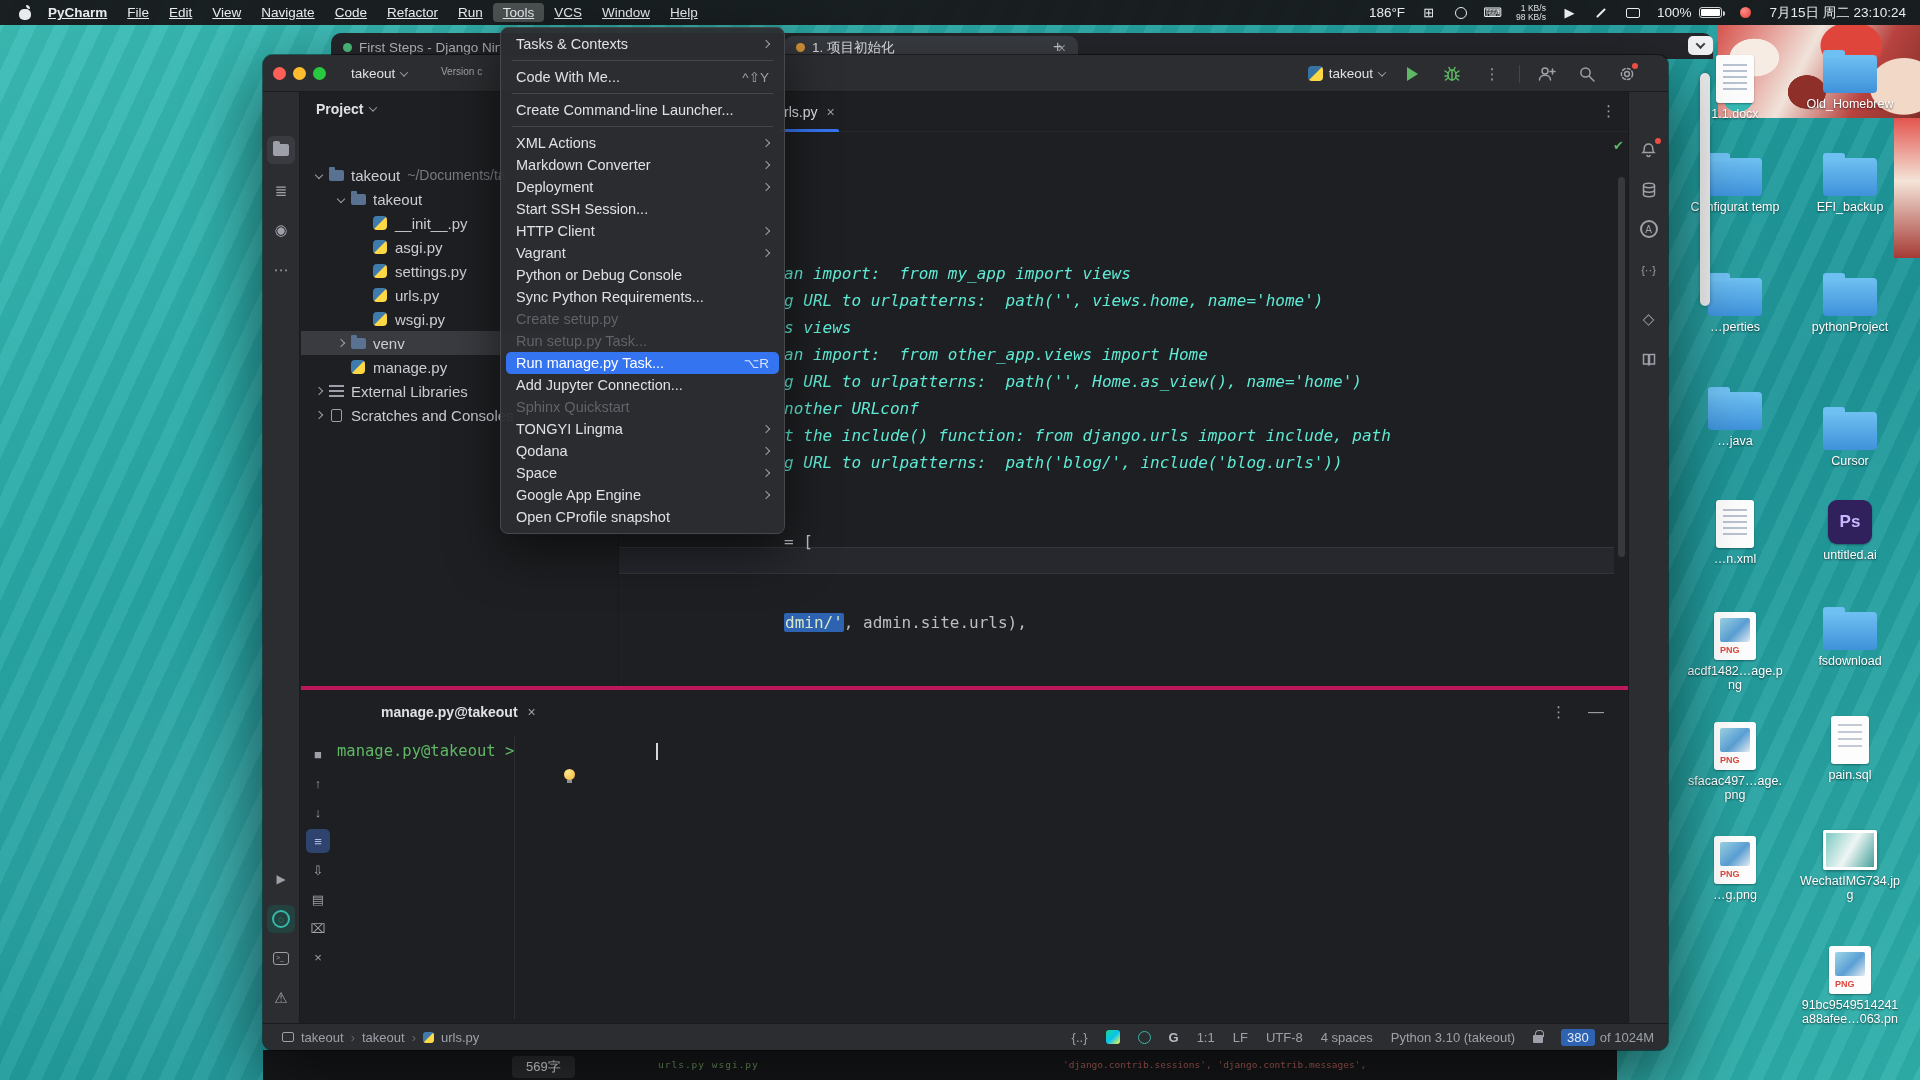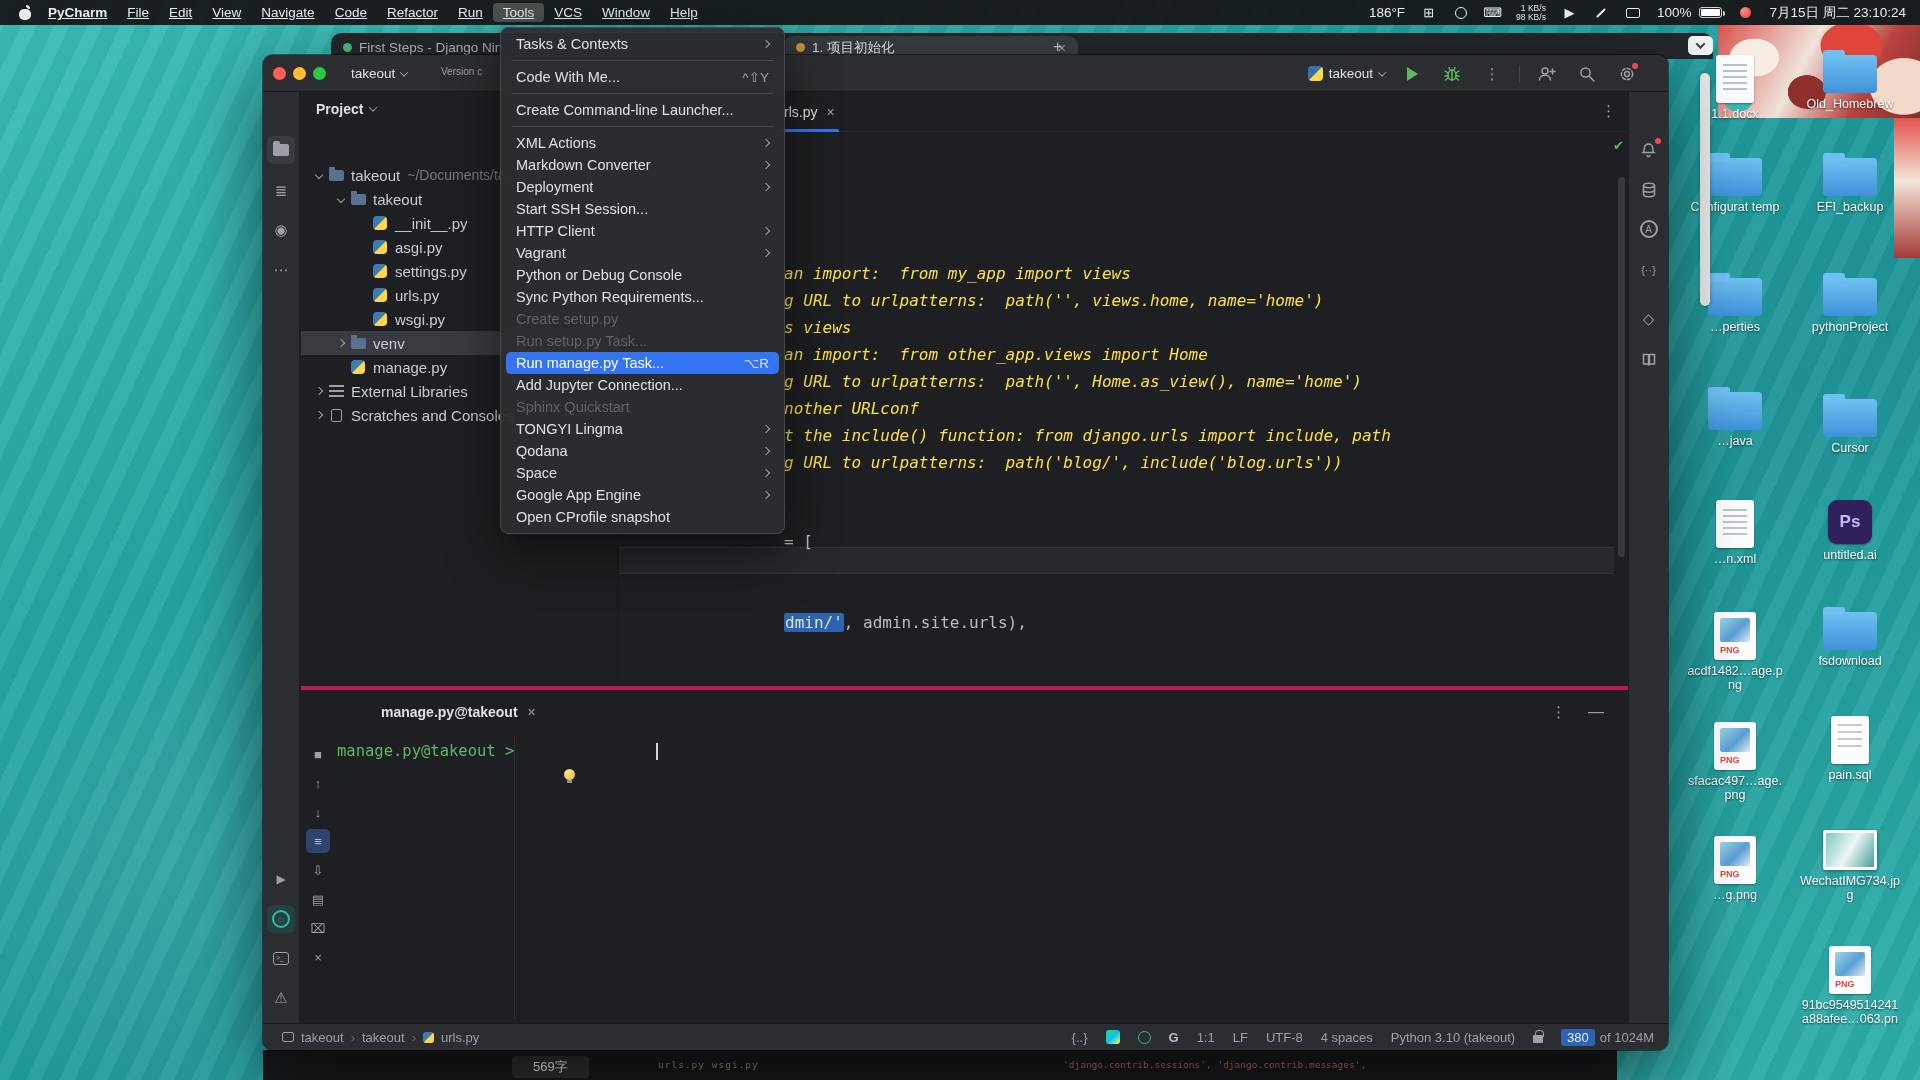--- a/index.html
+++ b/index.html
@@ -79,21 +79,21 @@
   .di-ai::after { content:"Ps"; position:absolute; left:0; right:0; top:12px; color:#c9b8ff; font-size:17px; font-weight:bold; }
   .di-sql { width:38px; height:48px; background:#fdfdfd; border-radius:3px; box-shadow:0 1px 2px rgba(0,0,0,.35); }
   .di-sql::before { content:""; position:absolute; left:7px; top:8px; width:24px; height:28px;
     background:repeating-linear-gradient(#c3cad6 0 2px, transparent 2px 7px); }
   .di-img { width:54px; height:40px; border:3px solid #fff; border-radius:2px; box-shadow:0 1px 3px rgba(0,0,0,.4);
     background:linear-gradient(120deg,#7cc9c2,#eef6f4 50%,#46a09b); }
 
   
   .bottom-strip { position:absolute; left:263px; top:1050px; width:1354px; height:30px; background:#17181a; z-index:3;
     display:flex; align-items:center; color:#9aa0a6; }
-  .wc-chip { position:absolute; left:249px; top:6px; color:#e6e8ea; font-size:13px; background:#2c2e31; border-radius:4px; padding:2px 21px; }
+  .wc-chip { position:absolute; left:249px; top:6px; color:#e6e8ea; font-size:13px; background:#2c2e31; border-radius:4px; padding:2px 14px; }
   .bs-left { position:absolute; left:395px; top:9px; font-family:"DejaVu Sans Mono",monospace; font-size:9.5px; color:#7fb06f; opacity:.85; letter-spacing:1px; }
   .bs-right { position:absolute; left:800px; top:9px; font-family:"DejaVu Sans Mono",monospace; font-size:9.5px; color:#ce7069; opacity:.85; }
 
   
   .window { position:absolute; left:263px; top:55px; width:1405px; height:995px; background:#1e1f22; border-radius:10px;
     z-index:10; box-shadow:0 25px 70px rgba(0,0,0,.55), 0 0 0 1px rgba(0,0,0,.45); overflow:hidden; color:#dfe1e5; }
   .titlebar { position:absolute; left:0; top:0; width:100%; height:37px; background:#2b2d30; border-bottom:1px solid #1a1b1d;
     display:flex; align-items:center; }
   .tl { position:absolute; top:12px; width:13px; height:13px; border-radius:50%; }
   .tl.red { left:10px; background:#ff5f57; } .tl.yellow { left:30px; background:#febc2e; } .tl.green { left:50px; background:#28c840; }
@@ -144,21 +144,21 @@
   .editor { position:absolute; left:356px; top:37px; right:40px; bottom:364px; background:#1e1f22; overflow:hidden; }
   .ed-tabs { position:absolute; left:0; top:0; right:0; height:40px; border-bottom:1px solid #26282e; }
   .ed-tab { position:absolute; left:165px; top:0; height:40px; display:flex; align-items:center; gap:9px; font-size:14px; color:#dfe1e5; }
   .ed-tab::after { content:""; position:absolute; left:-4px; right:-4px; bottom:0; height:3px; background:#3574f0; border-radius:2px 2px 0 0; }
   .ed-tab .x { color:#9da0a8; font-size:14px; }
   .ed-kebab { position:absolute; right:12px; top:10px; }
   .ed-check { position:absolute; right:4px; top:46px; color:#5fb865; font-size:13px; }
   .ed-scroll { position:absolute; right:3px; top:85px; width:7px; height:380px; background:#43454a; border-radius:4px; opacity:.7; }
   .code { font-family:"DejaVu Sans Mono", monospace; font-size:16px; line-height:27px; white-space:pre; }
   .doc-lines { position:absolute; left:165px; top:87px; }
-  .cl { color:#fde047; font-style:italic; height:27px; }
+  .cl { color:#5eead4; font-style:italic; height:27px; }
   .code-tail { position:absolute; left:165px; top:382px; color:#bcbec4; }
   .code-tail .l2 { margin-top:0; }
   .str-sel { background:#2d63b0; color:#d8e7c8; border-radius:2px; padding:0 1px; }
   .caret-row { position:absolute; left:0; right:14px; top:455px; height:27px; background:#26282e; border-top:1px solid #33353a; border-bottom:1px solid #33353a; }
 
   
   .bottom-panel { position:absolute; left:38px; right:40px; top:631px; bottom:27px; background:#1e1f22; border-top:4px solid #be185d; }
   .bp-header { position:absolute; left:0; top:0; right:0; height:44px; display:flex; align-items:center; }
   .bp-tab { position:absolute; left:80px; display:flex; align-items:center; gap:10px; font-size:14px; font-weight:bold; color:#dfe1e5; }
   .bp-tab .x { color:#9da0a8; font-weight:normal; }
@@ -244,21 +244,21 @@
       <div class="d-ico" style="left: 1800px; top: 278px;">
         <div class="d-img di-folder"></div>
         <div class="d-label">pythonProject</div>
       </div>
 
       <div class="d-ico" style="left: 1685px; top: 392px;">
         <div class="d-img di-folder"></div>
         <div class="d-label">…java</div>
       </div>
 
-      <div class="d-ico" style="left: 1800px; top: 399px;">
+      <div class="d-ico" style="left: 1800px; top: 412px;">
         <div class="d-img di-folder"></div>
         <div class="d-label">Cursor</div>
       </div>
 
       <div class="d-ico" style="left: 1685px; top: 500px;">
         <div class="d-img di-doc"></div>
         <div class="d-label">…n.xml</div>
       </div>
 
       <div class="d-ico" style="left: 1800px; top: 500px;">

